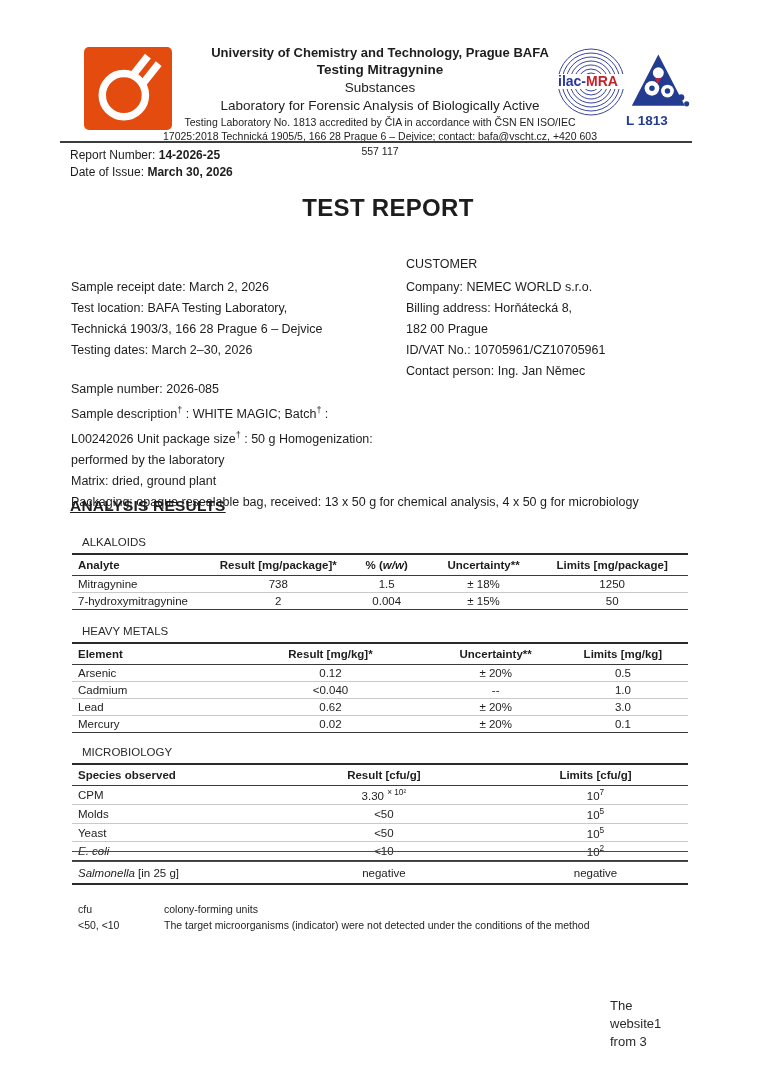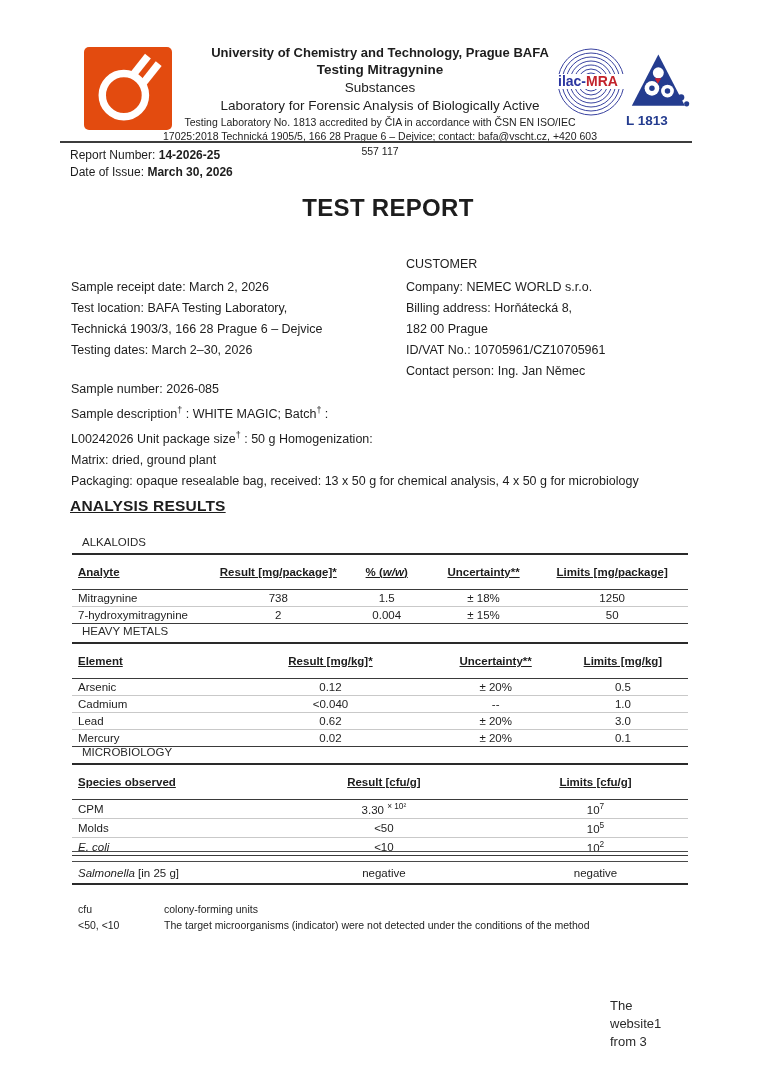--- a/index.html
+++ b/index.html
@@ -37,21 +37,21 @@
   
   .analysis-heading { position:absolute; left:70px; top:497px; font-size:15.5px;
     font-weight:bold; letter-spacing:0.2px;text-decoration:underline; }
   .section-label { position:absolute; left:82px; font-size:11.5px; color:#2a2a2a; }
   .lbl-alk { top:536px; } .lbl-hm { top:625px; } .lbl-mb { top:746px; }
   .tbl-wrap { position:absolute; left:72px; width:616px; }
   .w-alk { top:553px; } .w-hm { top:642px; } .w-mb { top:763px; } .w-sal { top:861px; }
   table.data-table { border-collapse:collapse; width:100%; table-layout:fixed;
     font-size:11.5px; color:#1d1d1d; }
   .data-table th { border-top:2.5px solid #2a2a2a; border-bottom:1.5px solid #3a3a3a;
-    padding:11px 4px; font-weight:bold; text-align:center;text-decoration:underline; }
+    padding:4px 4px; font-weight:bold; text-align:center; }
   .data-table td { padding:2px 4px; text-align:center; border-bottom:1px solid #c9c9c9; }
   .data-table th:first-child, .data-table td:first-child { text-align:left; padding-left:6px; }
   .data-table tbody tr:last-child td { border-bottom:1.5px solid #3a3a3a; }
   .t0 th:nth-child(1){width:23%} .t0 th:nth-child(2){width:21%} .t0 th:nth-child(3){width:14%}
   .t0 th:nth-child(4){width:17%} .t0 th:nth-child(5){width:25%}
   .t1 th:nth-child(1){width:25%} .t1 th:nth-child(2){width:34%}
   .t1 th:nth-child(3){width:20%} .t1 th:nth-child(4){width:21%}
   .t2 th:nth-child(1){width:31%} .t2 th:nth-child(2){width:39%} .t2 th:nth-child(3){width:30%}
   .micro-underline { position:absolute; left:72px; top:851px; width:616px; border-top:1px solid #4a4a4a; }
   .t3 td:nth-child(1){width:31%} .t3 td:nth-child(2){width:39%} .t3 td:nth-child(3){width:30%}
@@ -140,20 +140,21 @@
     <div>Billing address: Horňátecká 8,</div>
     <div>182 00 Prague</div>
     <div>ID/VAT No.: 10705961/CZ10705961</div>
     <div>Contact person: Ing. Jan Němec</div>
   </div>
 
   <div class="sample-block">
     <div>Sample number: 2026-085</div>
     <div>Sample description<sup>†</sup> : WHITE MAGIC; Batch<sup>†</sup> :</div>
     <div>L00242026 Unit package size<sup>†</sup> : 50 g Homogenization:</div>
+    <div>performed by the laboratory</div>
     <div>Matrix: dried, ground plant</div>
     <div>Packaging: opaque resealable bag, received: 13 x 50 g for chemical analysis, 4 x 50 g for microbiology</div>
   </div>
 
   <div class="analysis-heading">ANALYSIS RESULTS</div>
 
   <div class="section-label lbl-alk">ALKALOIDS</div>
   <div class="tbl-wrap w-alk">
     <table class="data-table t0" data-table="0">
         <thead>
@@ -235,20 +236,25 @@
           </tr>
         </thead>
         <tbody>
           <tr>
             <td>CPM</td>
             <td>3.30 <sup>× 10²</sup></td>
             <td>10<sup>7</sup></td>
           </tr>
           <tr>
             <td>Molds</td>
+            <td>&lt;50</td>
+            <td>10<sup>5</sup></td>
+          </tr>
+          <tr>
+            <td>Yeast</td>
             <td>&lt;50</td>
             <td>10<sup>5</sup></td>
           </tr>
           <tr>
             <td><i>E. coli</i></td>
             <td>&lt;10</td>
             <td>10<sup>2</sup></td>
           </tr>
         </tbody>
       </table>

